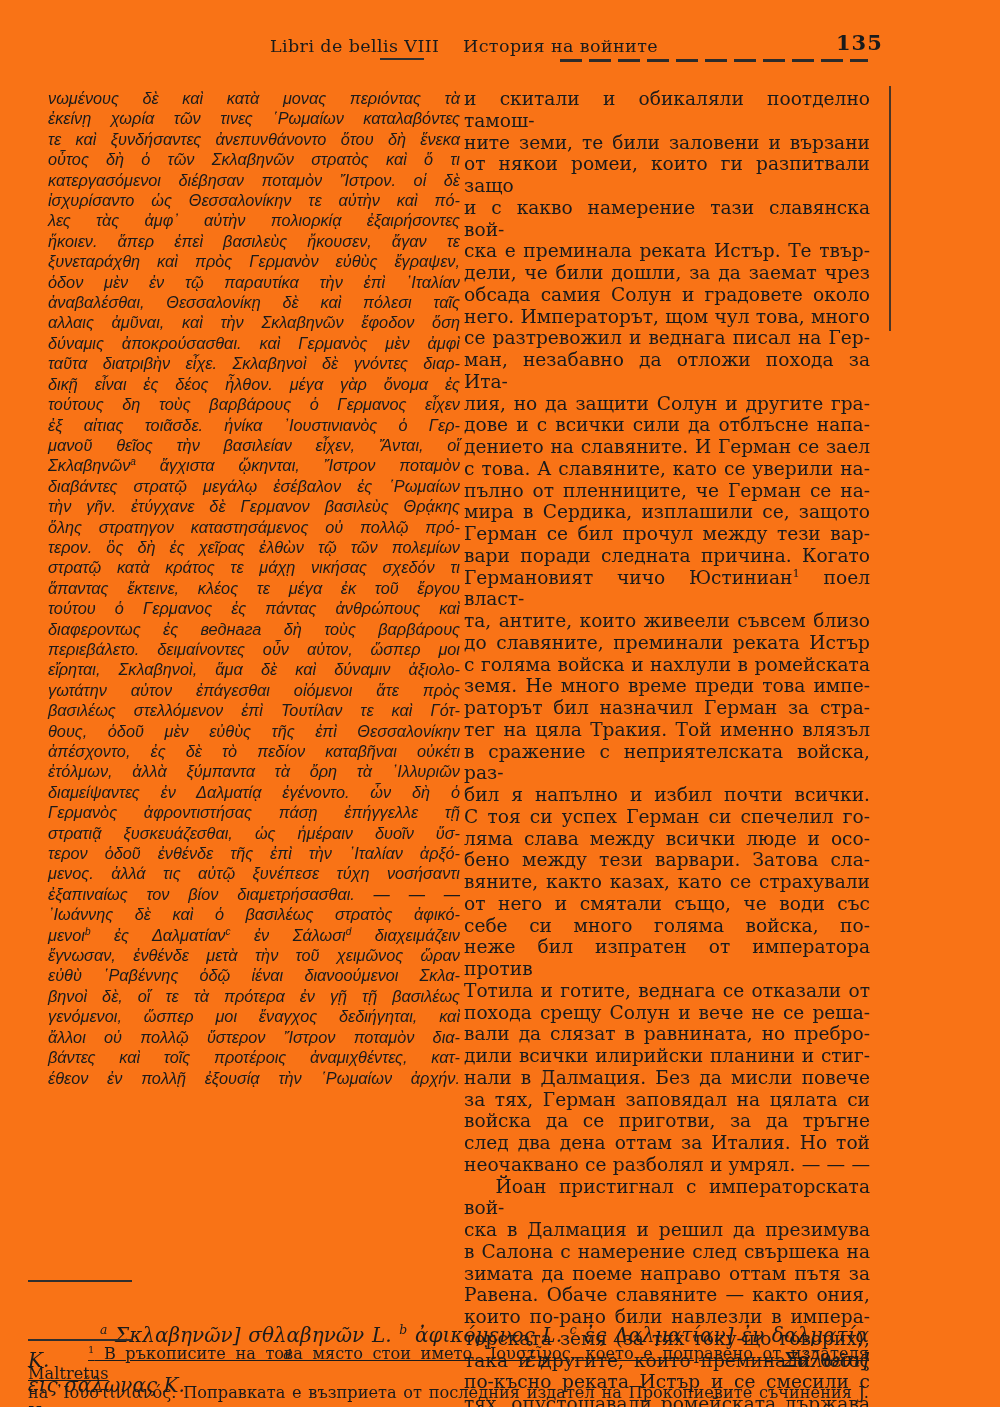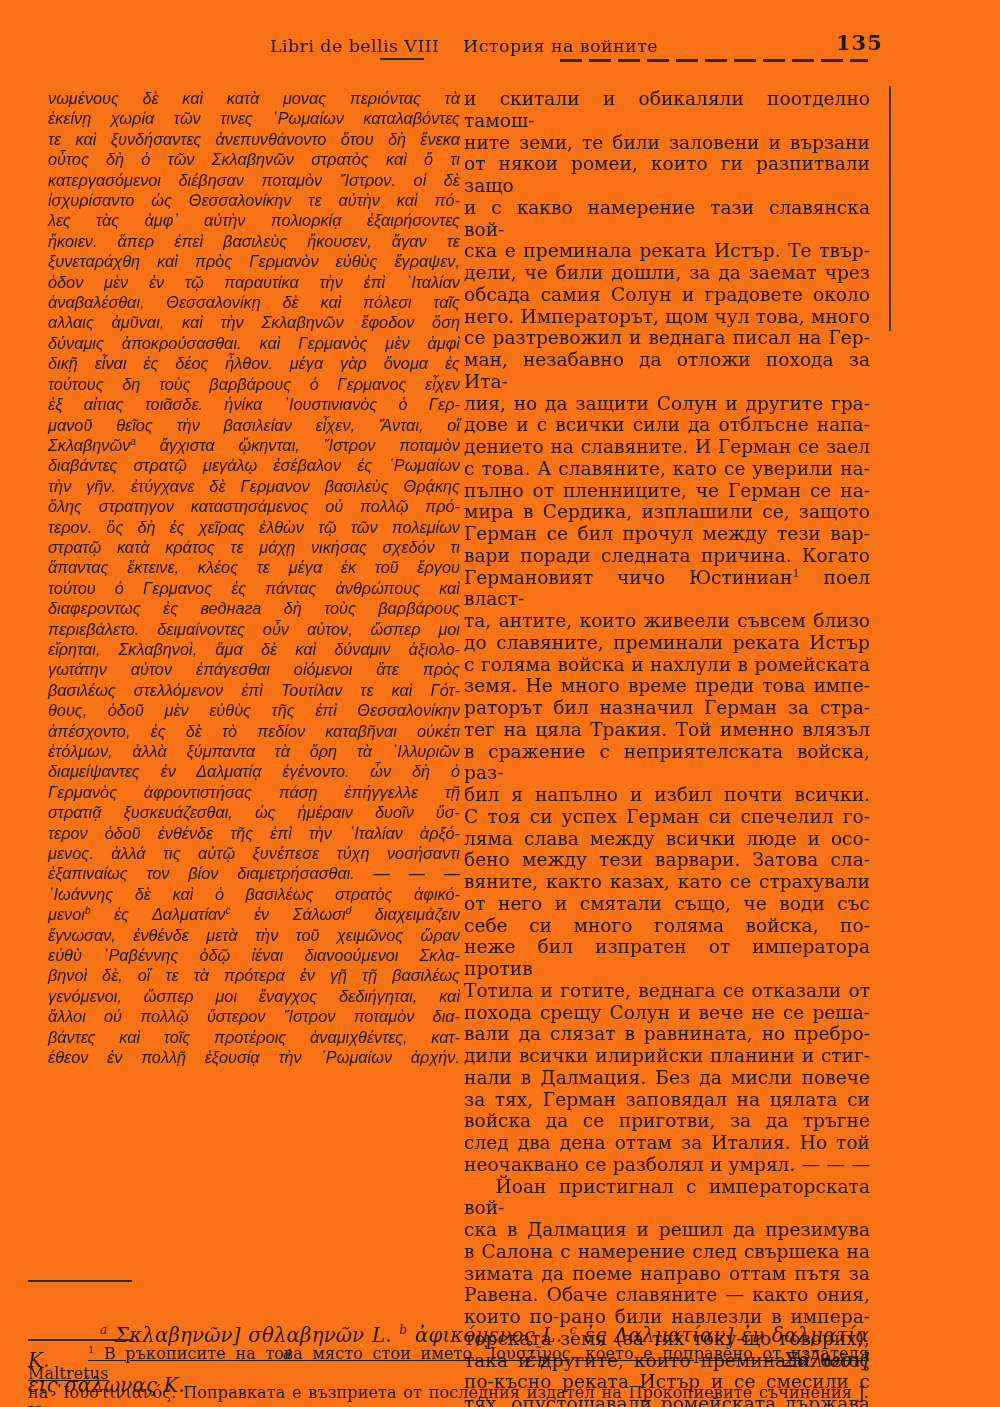--- a/index.html
+++ b/index.html
@@ -78,20 +78,21 @@
         <div class="line">οὗτος δὴ ὁ τῶν Σκλαβηνῶν στρατὸς καὶ ὅ τι</div>
         <div class="line">κατεργασόμενοι διέβησαν ποταμὸν Ἴστρον. οἱ δὲ</div>
         <div class="line">ἰσχυρίσαντο ὡς Θεσσαλονίκην τε αὐτὴν καὶ πό-</div>
         <div class="line">λες τὰς ἀμφ᾽ αὐτὴν πολιορκίᾳ ἐξαιρήσοντες</div>
         <div class="line">ἥκοιεν. ἅπερ ἐπεὶ βασιλεὺς ἤκουσεν, ἄγαν τε</div>
         <div class="line">ξυνεταράχθη καὶ πρὸς Γερμανὸν εὐθὺς ἔγραψεν,</div>
         <div class="line">ὁδον μὲν ἐν τῷ παραυτίκα τὴν ἐπὶ ᾽Ιταλίαν</div>
         <div class="line">ἀναβαλέσθαι, Θεσσαλονίκῃ δὲ καὶ πόλεσι ταῖς</div>
         <div class="line">αλλαις ἀμῦναι, καὶ τὴν Σκλαβηνῶν ἔφοδον ὅση</div>
         <div class="line">δύναμις ἀποκρούσασθαι. καὶ Γερμανὸς μὲν ἀμφὶ</div>
+        <div class="line">ταῦτα διατριβὴν εἶχε. Σκλαβηνοὶ δὲ γνόντες διαρ-</div>
         <div class="line">δικῇ εἶναι ἐς δέος ἦλθον. μέγα γὰρ ὄνομα ἐς</div>
         <div class="line">τούτους δη τοὺς βαρβάρους ὁ Γερμανος εἶχεν</div>
         <div class="line">ἐξ αἰτιας τοιᾶσδε. ἡνίκα ᾽Ιουστινιανὸς ὁ Γερ-</div>
         <div class="line">μανοῦ θεῖος τὴν βασιλείαν εἶχεν, Ἄνται, οἵ</div>
         <div class="line">Σκλαβηνῶν<sup>a</sup> ἄγχιστα ᾤκηνται, Ἴστρον ποταμὸν</div>
         <div class="line">διαβάντες στρατῷ μεγάλῳ ἐσέβαλον ἐς ῾Ρωμαίων</div>
         <div class="line">τὴν γῆν. ἐτύγχανε δὲ Γερμανον βασιλεὺς Θρᾴκης</div>
         <div class="line">ὅλης στρατηγον καταστησάμενος οὐ πολλῷ πρό-</div>
         <div class="line">τερον. ὃς δὴ ἐς χεῖρας ἐλθὼν τῷ τῶν πολεμίων</div>
         <div class="line">στρατῷ κατὰ κράτος τε μάχῃ νικήσας σχεδόν τι</div>

